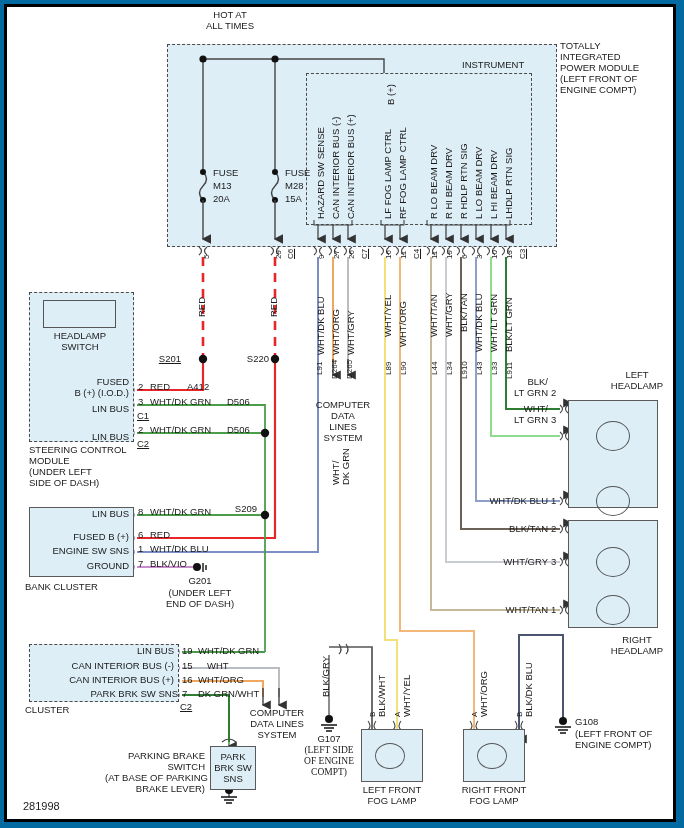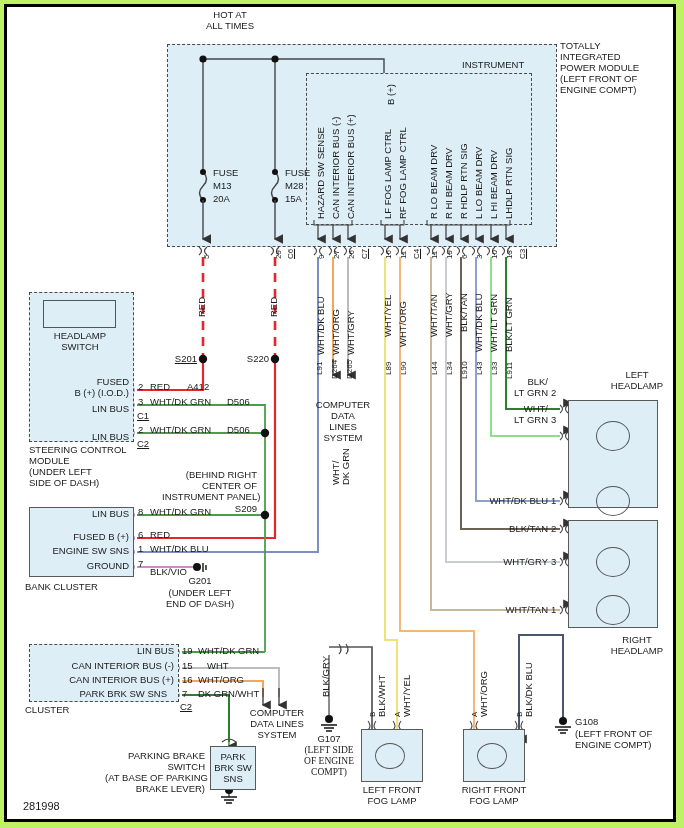--- a/index.html
+++ b/index.html
@@ -1,17 +1,17 @@
 <!DOCTYPE html>
 <html><head>
 <meta charset="utf-8">
 <style>
   html,body{margin:0;padding:0;background:#ffffff;}
   body{font-family:"Liberation Sans",sans-serif;}
-  #page{position:relative;width:684px;height:828px;background:#bef264;overflow:hidden;}
+  #page{position:relative;width:684px;height:828px;background:#0369a1;overflow:hidden;}
   #frame{position:absolute;left:4px;top:4px;width:672px;height:818px;border:3px solid #000;box-sizing:border-box;background:#fff;}
   .t{position:absolute;font-size:9.5px;color:#1a1a1a;line-height:11px;white-space:pre;letter-spacing:0px;}
   .tc{text-align:center;}
   .tr{text-align:right;}
   .vert{position:absolute;font-size:9.5px;color:#1a1a1a;white-space:nowrap;transform-origin:0 0;transform:rotate(-90deg);}
   .vert8{position:absolute;font-size:8px;color:#1a1a1a;white-space:nowrap;transform-origin:0 0;transform:rotate(-90deg);}
   .box{position:absolute;box-sizing:border-box;}
   .dashbox{position:absolute;box-sizing:border-box;border:1.6px dashed #4a4a4a;background:#ddeef7;}
   .dashbox2{position:absolute;box-sizing:border-box;border:1.6px dashed #4a4a4a;background:transparent;}
   .solidbox{position:absolute;box-sizing:border-box;border:1.3px solid #5a5a5a;background:#ddeef7;}
@@ -334,51 +334,50 @@
   <div class="t" style="left:220px;top:389px;">D506</div>
   <div class="t" style="left:130px;top:403px;text-decoration:underline;">C1</div>
 
   <div class="t" style="left:131px;top:417px;">2</div>
   <div class="t" style="left:143px;top:417px;">WHT/DK GRN</div>
   <div class="t" style="left:220px;top:417px;">D506</div>
   <div class="t" style="left:130px;top:431px;text-decoration:underline;">C2</div>
 
   <div class="t" style="left:22px;top:437px;width:120px;">STEERING CONTROL<br>MODULE<br>(UNDER LEFT<br>SIDE OF DASH)</div>
 
-  <div class="t tr" style="left:148px;top:346px;width:42px;text-decoration:underline;">S201</div>
+  <div class="t tr" style="left:132px;top:346px;width:42px;text-decoration:underline;">S201</div>
   <div class="t tr" style="left:220px;top:346px;width:42px;">S220</div>
-  <div class="t tr" style="left:155px;top:462px;width:95px;">(BEHIND RIGHT<br>CENTER OF<br>INSTRUMENT PANEL)</div>
   <div class="t tr" style="left:200px;top:496px;width:50px;">S209</div>
 
   <div class="vert" style="left:324px;top:478px;line-height:10px;">WHT/<br>DK GRN</div>
 
   <div class="solidbox" style="left:22px;top:500px;width:105px;height:70px;"></div>
   <div class="t tr" style="left:28px;top:501px;width:94px;">LIN BUS</div>
   <div class="t tr" style="left:28px;top:524px;width:94px;">FUSED B (+)</div>
   <div class="t tr" style="left:20px;top:538px;width:102px;">ENGINE SW SNS</div>
   <div class="t tr" style="left:28px;top:553px;width:94px;">GROUND</div>
 
   <div class="t" style="left:131px;top:499px;">8</div>
   <div class="t" style="left:143px;top:499px;">WHT/DK GRN</div>
   <div class="t" style="left:131px;top:522px;">6</div>
   <div class="t" style="left:143px;top:522px;">RED</div>
   <div class="t" style="left:131px;top:536px;">1</div>
   <div class="t" style="left:143px;top:536px;">WHT/DK BLU</div>
   <div class="t" style="left:131px;top:551px;">7</div>
-  <div class="t" style="left:143px;top:551px;margin-top:8px;">BLK/VIO</div>
+  <div class="t" style="left:143px;top:551px;">BLK/VIO</div>
 
   <div class="t" style="left:18px;top:574px;">BANK CLUSTER</div>
   <div class="t tc" style="left:160px;top:568px;width:66px;">G201</div>
   <div class="t tc" style="left:146px;top:580px;width:94px;">(UNDER LEFT<br>END OF DASH)</div>
 
   <div class="dashbox" style="left:22px;top:637px;width:150px;height:58px;"></div>
   <div class="t tr" style="left:28px;top:638px;width:139px;">LIN BUS</div>
   <div class="t tr" style="left:28px;top:653px;width:139px;">CAN INTERIOR BUS (-)</div>
   <div class="t tr" style="left:28px;top:667px;width:139px;">CAN INTERIOR BUS (+)</div>
-  <div class="t tr" style="left:21px;top:681px;width:139px;">PARK BRK SW SNS</div>
+  <div class="t tr" style="left:32px;top:681px;width:139px;">PARK BRK SW SNS</div>
 
   <div class="t" style="left:175px;top:638px;">19</div>
   <div class="t" style="left:191px;top:638px;">WHT/DK GRN</div>
   <div class="t" style="left:175px;top:653px;">15</div>
   <div class="t" style="left:200px;top:653px;">WHT</div>
   <div class="t" style="left:175px;top:667px;">16</div>
   <div class="t" style="left:191px;top:667px;">WHT/ORG</div>
   <div class="t" style="left:175px;top:681px;">7</div>
   <div class="t" style="left:191px;top:681px;">DK GRN/WHT</div>
   <div class="t" style="left:173px;top:694px;text-decoration:underline;">C2</div>

